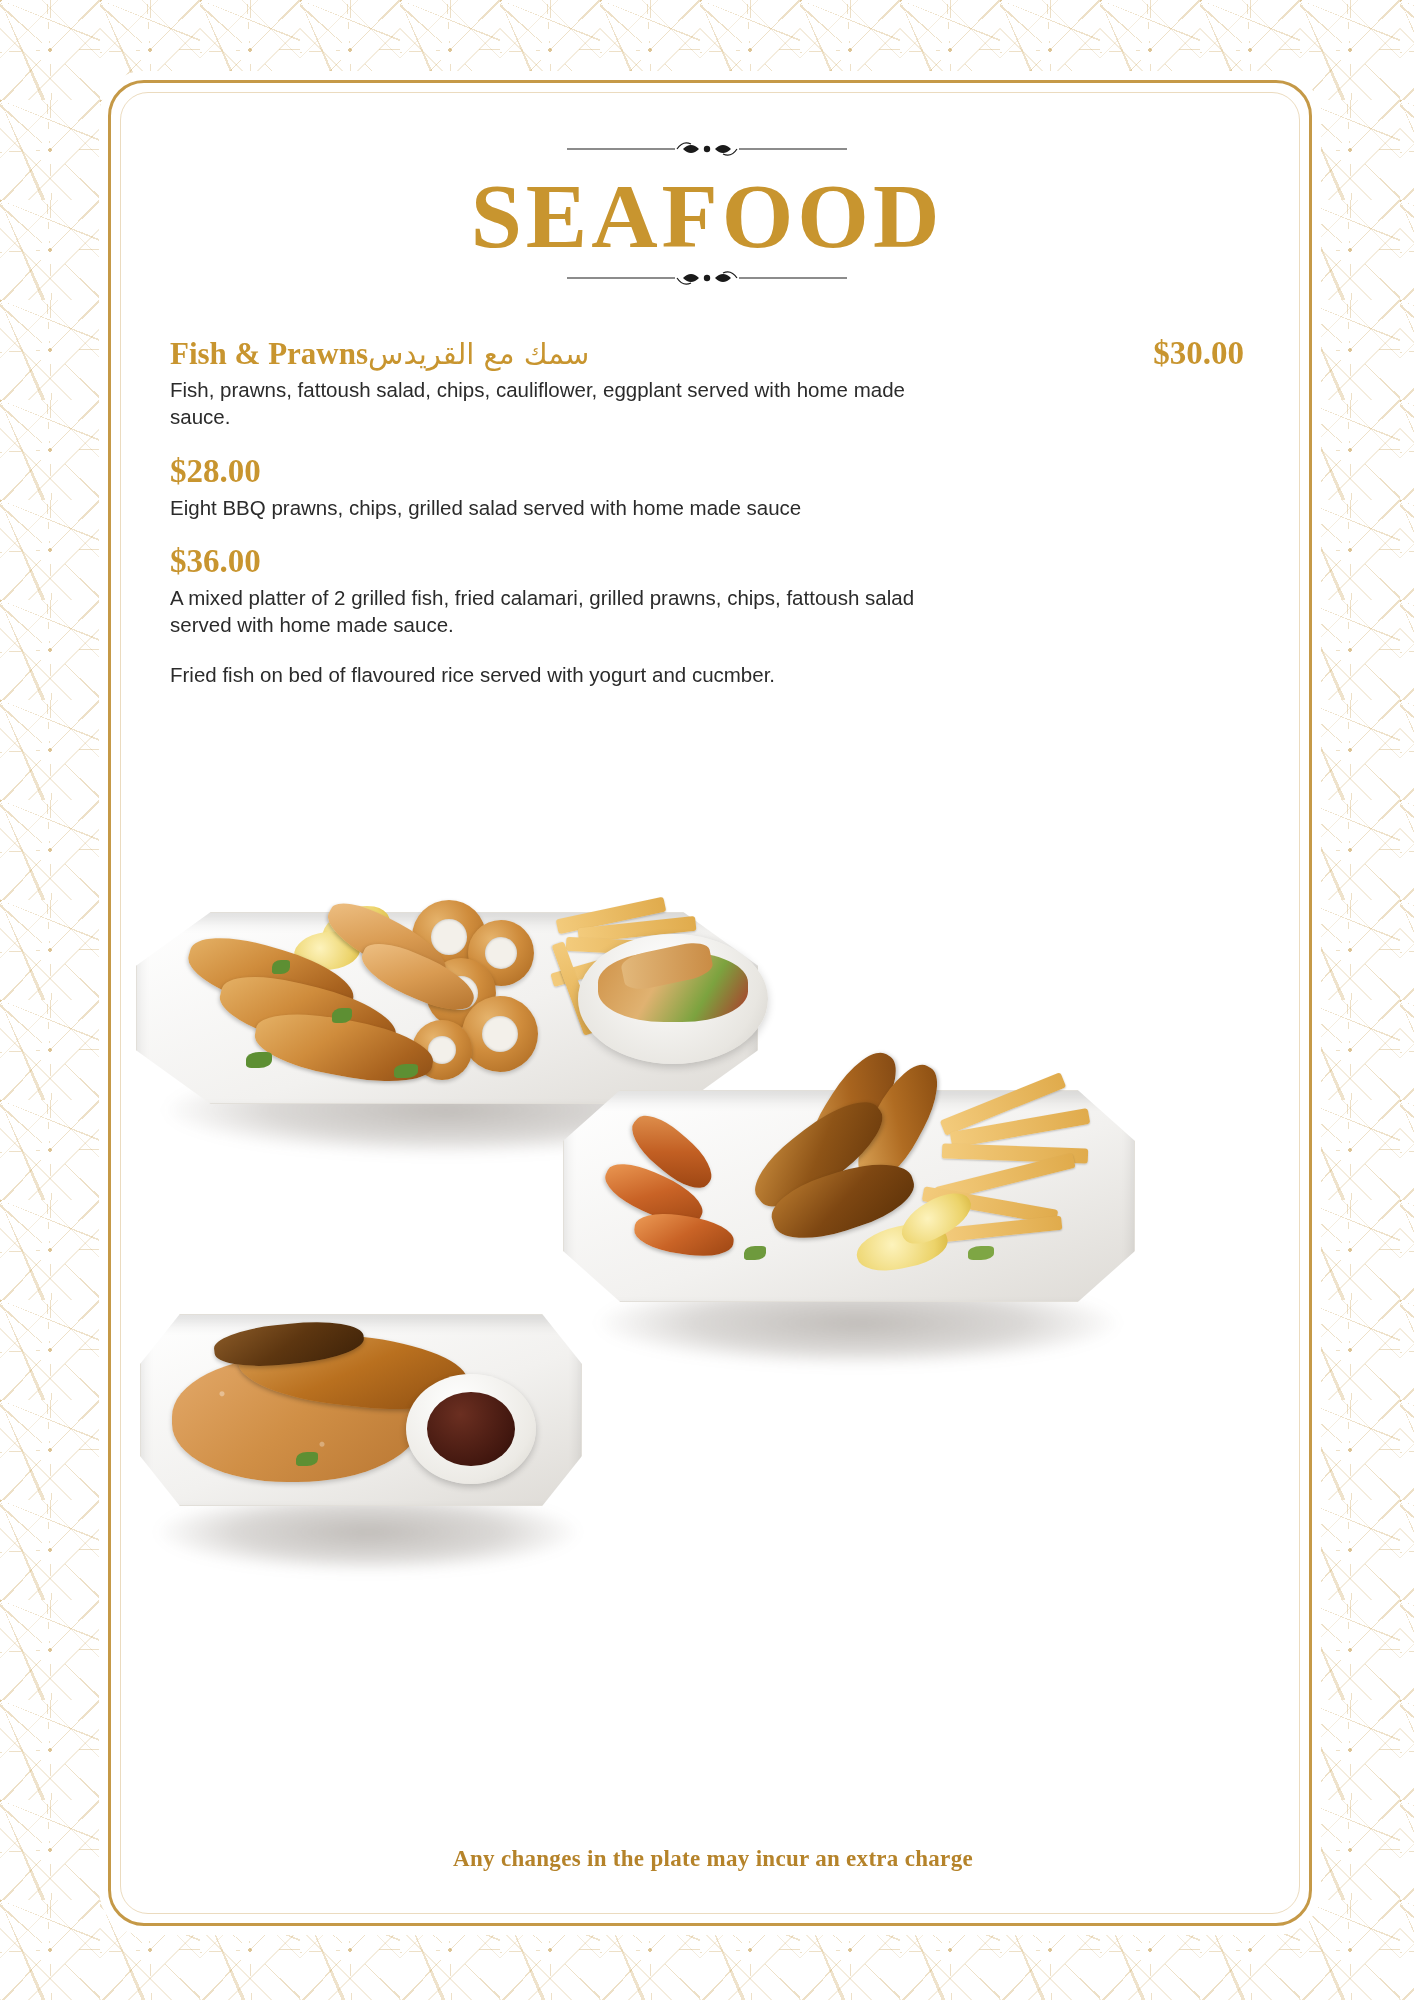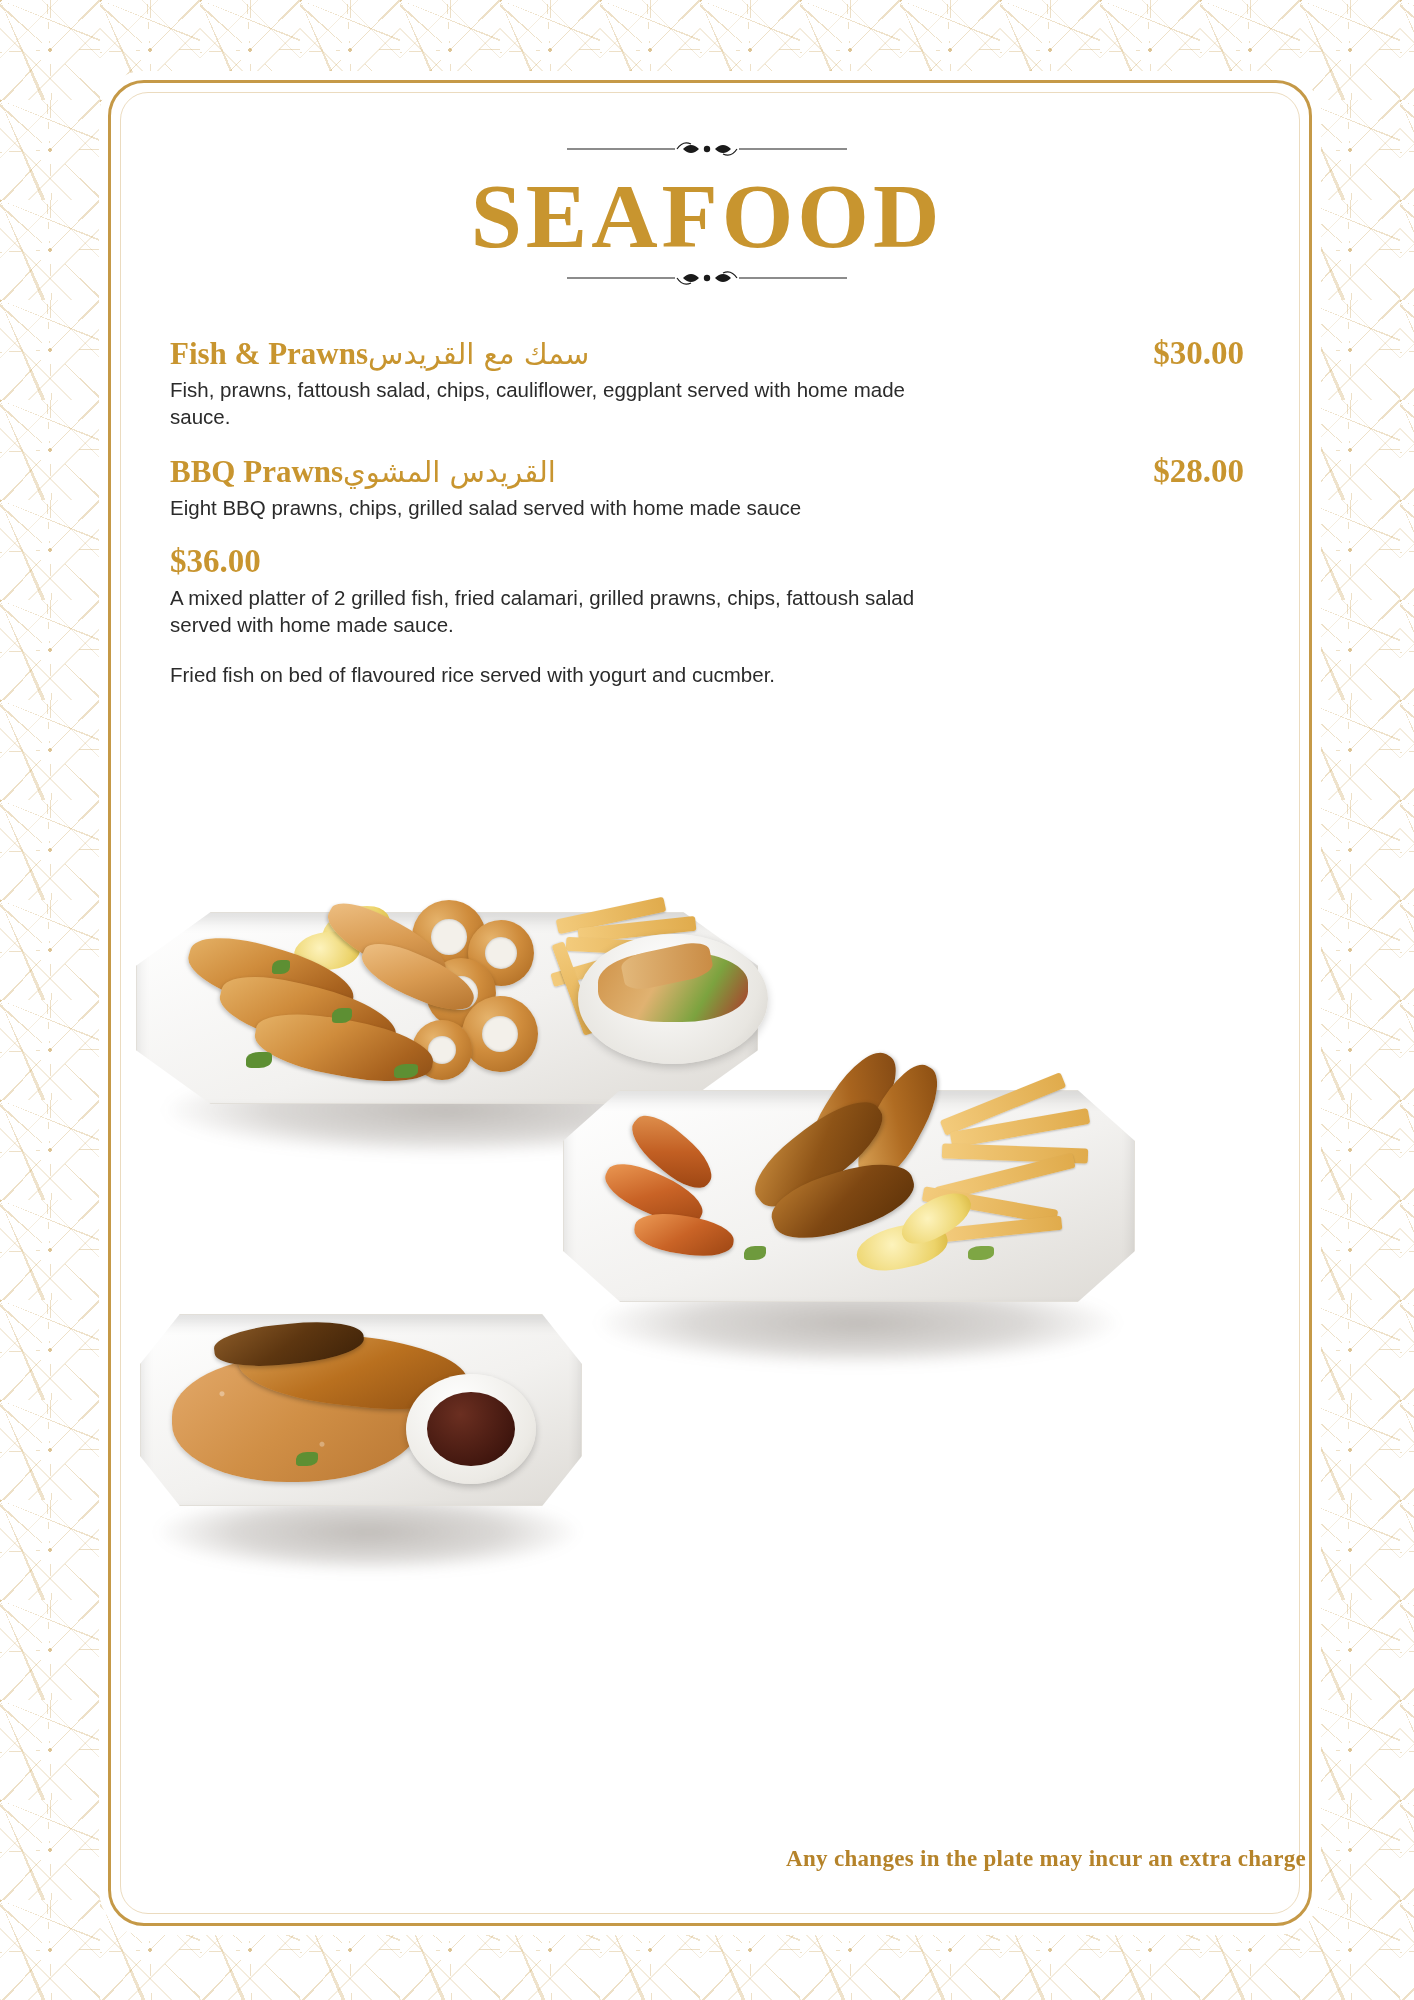--- a/index.html
+++ b/index.html
@@ -249,21 +249,21 @@
     border-radius: 50%;
     background: radial-gradient(circle at 38% 30%, #6b2f21, #42170f 70%, #2a0d07);
   }
 
   
   .footer-note {
     position: absolute;
     left: 12px;
     right: 0;
     bottom: 48px;
-    text-align: right;
+    text-align: center;
     font-family: "Liberation Serif", serif;
     font-weight: bold;
     font-size: 23px;
     color: #b5832a;
     letter-spacing: 0.3px;
   }
 </style>
 </head>
 <body>
 
@@ -305,24 +305,20 @@
             <span class="name-en">Fish &amp; Prawns</span>
             <span class="name-ar">سمك مع القريدس</span>
           </div>
           <span class="price">$30.00</span>
         </div>
         <div class="desc">Fish, prawns, fattoush salad, chips, cauliflower, eggplant served with home made sauce.</div>
       </div>
 
       <div class="menu-item">
         <div class="item-head">
-          <div class="names">
-            <span class="name-en">BBQ Prawns</span>
-            <span class="name-ar">القريدس المشوي</span>
-          </div>
           <span class="price">$28.00</span>
         </div>
         <div class="desc">Eight BBQ prawns, chips, grilled salad served with home made sauce</div>
       </div>
 
       <div class="menu-item">
         <div class="item-head">
           <span class="price">$36.00</span>
         </div>
         <div class="desc">A mixed platter of 2 grilled fish, fried calamari, grilled prawns, chips, fattoush salad served with home made sauce.</div>

